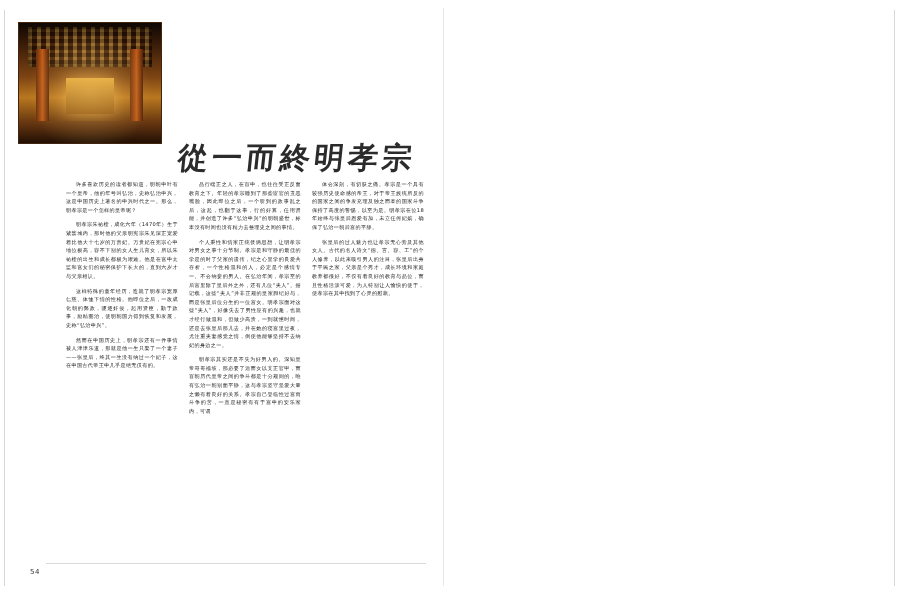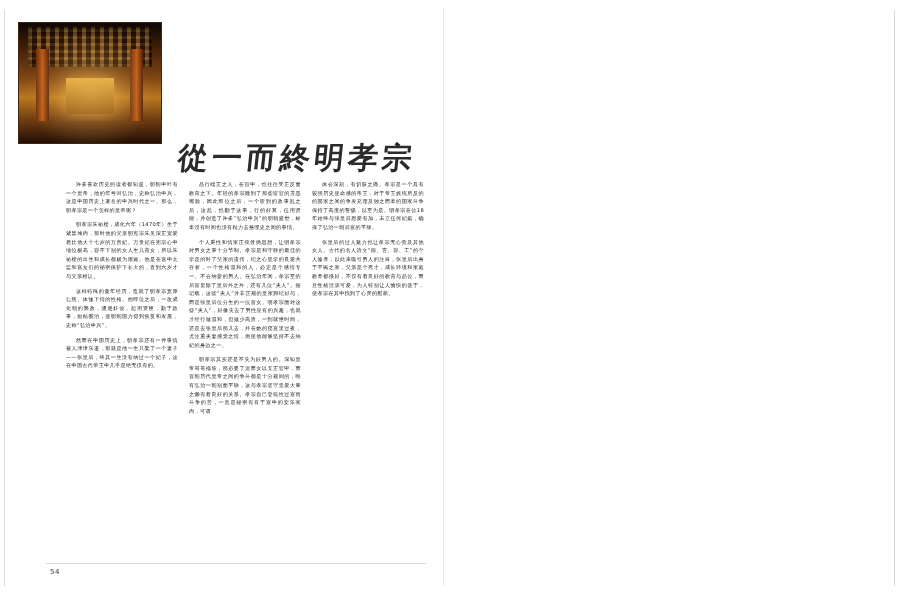--- a/index.html
+++ b/index.html
@@ -120,21 +120,21 @@
   #col-l2 { left: 183px; top: 172px; width: 112px; height: 382px; }
   #col-l3 { left: 306px; top: 172px; width: 112px; height: 382px; }
 
   
   .folio {
     position: absolute;
     font-size: 7px;
     color: #333;
     letter-spacing: .5px;
   }
-  #folio-left  { left: 44px;  top: 560px; }
+  #folio-left  { left: 24px;  top: 560px; }
 
   .rule-bottom {
     position: absolute;
     height: 1px; background: #d9d9d9;
   }
   #rule-l { left: 40px; top: 555px; width: 380px; }
 </style>
 </head>
 <body>
 

